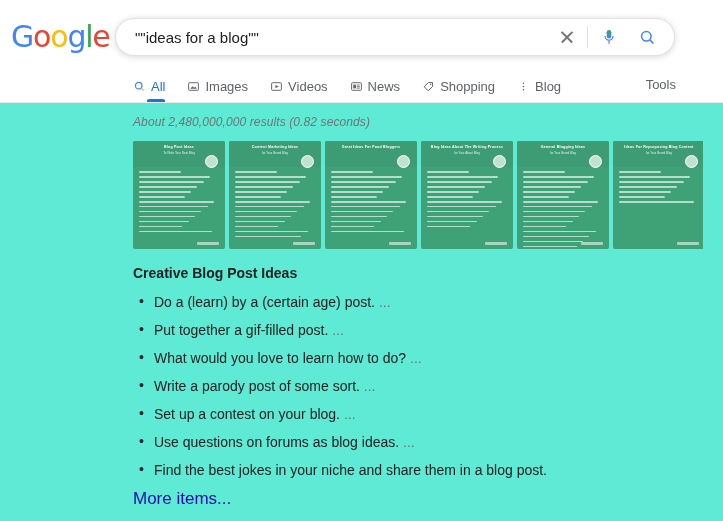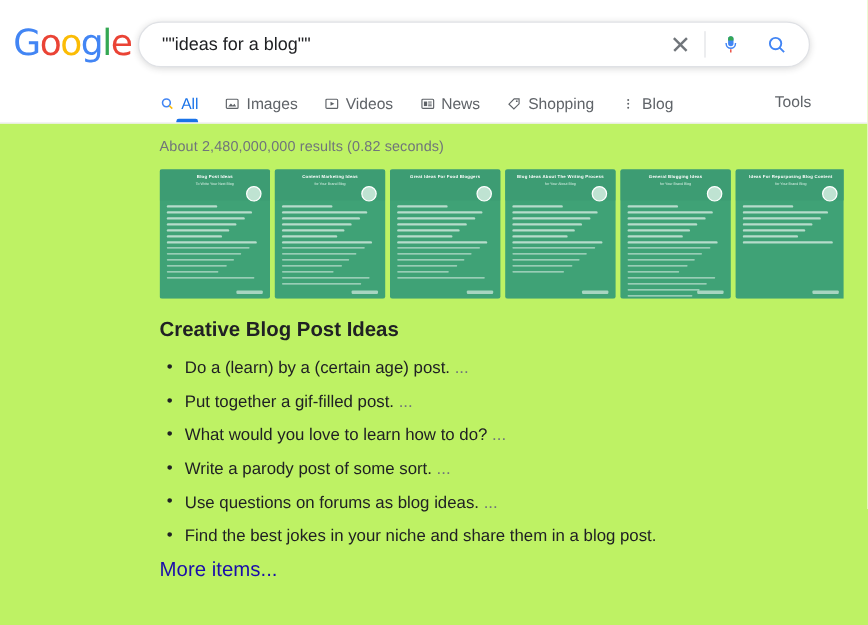--- a/index.html
+++ b/index.html
@@ -2,21 +2,21 @@
 <html><head>
 <meta charset="utf-8">
 <style>
   * { box-sizing: border-box; margin: 0; padding: 0; }
   html, body {
     width: 723px; height: 521px;
     background: #ffffff;
     font-family: "Liberation Sans", sans-serif;
     overflow: hidden;
   }
-  .page { position: relative; width: 723px; height: 521px; background:#bef264; }
+  .page { position: relative; width: 723px; height: 521px; background:#5eead4; }
 
   
   .header { position: relative; height: 103px; background:#fff; }
   .header-divider {
     position:absolute; left:0; right:0; top:102px;
     height:1px; background:#ebebeb;
   }
 
   .logo {
     position:absolute; left:11px; top:22px;
@@ -95,20 +95,21 @@
     position:absolute; right:47px; top:77px;
     font-size:13px; color:#5f6368; cursor:pointer;
   }
 
   
   .results { position:absolute; left:0; top:103px; width:723px; }
   .stats {
     margin: 12px 0 0 133px;
     font-size: 12px; color:#70757a;
     letter-spacing:.1px;
+    font-style:italic;
   }
 
   
   .carousel {
     margin: 12px 0 0 133px;
     display:flex; gap: 4px;
     width: 570px; height: 108px;
     overflow:hidden;
   }
   .card {
@@ -146,21 +147,21 @@
   }
   .card .c-foot {
     position:absolute; right:6px; bottom:4px;
     width:22px; height:3px; background:rgba(255,255,255,.55);
     border-radius:1px;
   }
 
   
   .snippet { margin: 16px 0 0 133px; width: 560px; }
   .snippet-title {
-    font-size: 17px; font-weight:bold; color:#202124;
+    font-size: 14px; font-weight:bold; color:#202124;
     margin-bottom: 12px;
   }
   .snippet-list { list-style:none; }
   .snippet-list li {
     position:relative;
     padding-left: 21px;
     margin-bottom: 10px;
     font-size: 14px; color:#202124;
     line-height: 18px;
   }
@@ -423,20 +424,21 @@
         </div>
       </div>
 
     <div class="snippet">
       <div class="snippet-title">Creative Blog Post Ideas</div>
       <ul class="snippet-list" id="snippet-list">
           <li><span>Do a (learn) by a (certain age) post.</span><span class="ellip"> ...</span></li>
           <li><span>Put together a gif-filled post.</span><span class="ellip"> ...</span></li>
           <li><span>What would you love to learn how to do?</span><span class="ellip"> ...</span></li>
           <li><span>Write a parody post of some sort.</span><span class="ellip"> ...</span></li>
+          <li><span>Set up a contest on your blog.</span><span class="ellip"> ...</span></li>
           <li><span>Use questions on forums as blog ideas.</span><span class="ellip"> ...</span></li>
           <li><span>Find the best jokes in your niche and share them in a blog post.</span></li>
         </ul>
       <span class="more-items">More items...</span>
     </div>
 
   </div>
 </div>
 
 </body></html>

